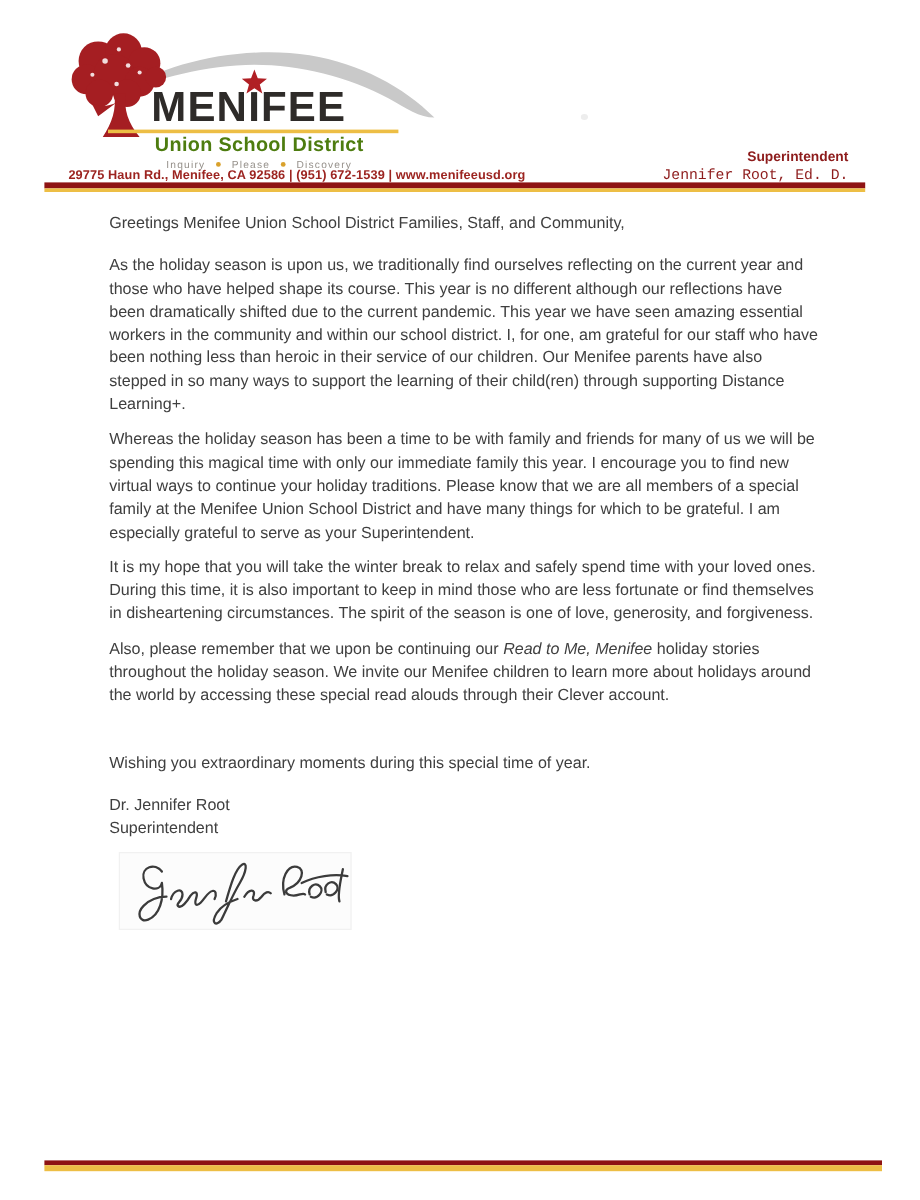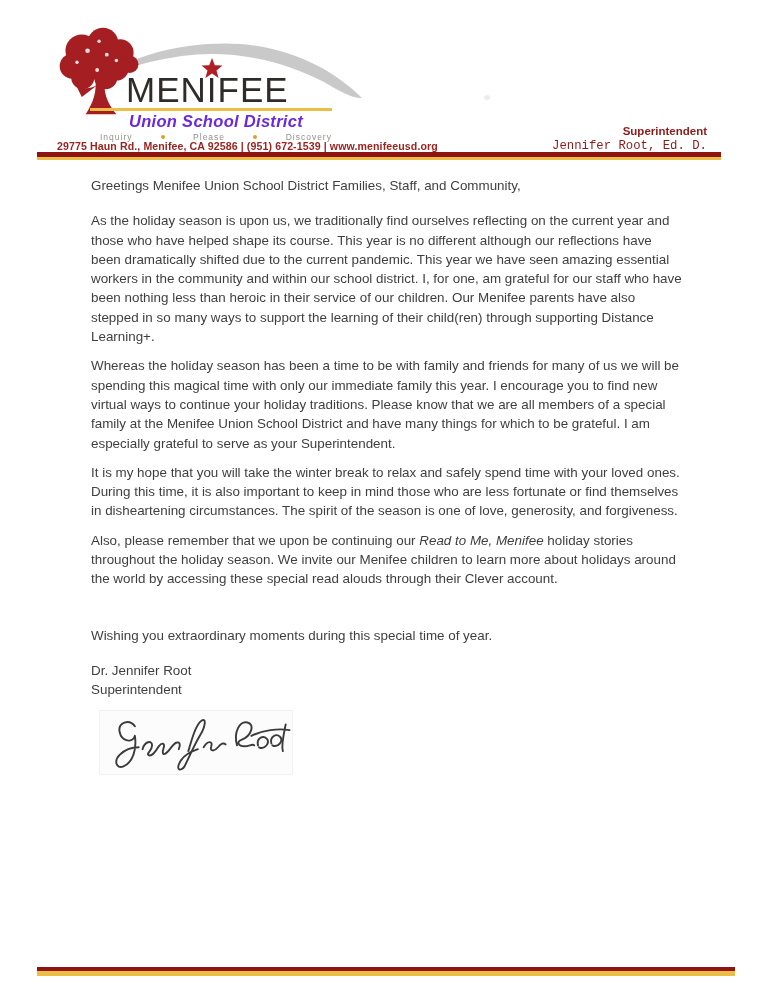--- a/index.html
+++ b/index.html
@@ -9,30 +9,30 @@
     color:#3f3f3f;
   }
 
   
   .logo-wrap { position:absolute; left:0; top:0; width:420px; height:165px; }
   .swoosh { position:absolute; left:100px; top:38px; width:265px; height:70px; }
   .tree   { position:absolute; left:50px;  top:22px; width:102px; height:96px; }
   .star   { position:absolute; left:200px; top:57px; width:24px; height:24px; }
   .menifee {
     position:absolute; left:126px; top:70px; width:220px;
-    font-size:35px; font-weight:normal; letter-spacing:1px; color:#2e2b29;
+    font-size:35px; font-weight:bold; letter-spacing:1px; color:#2e2b29;
   }
   .gold-underline { position:absolute; left:90px; top:108px; width:242px; height:3px; background:#edbe45; }
   .district {
     position:absolute; left:100px; top:112px; width:232px; text-align:center;
-    font-size:16.5px; font-weight:bold; color:#6d28d9; letter-spacing:0.3px;font-style:italic;
+    font-size:16.5px; font-weight:bold; color:#4d7c0f; letter-spacing:0.3px;
   }
   .tagline {
     position:absolute; left:100px; top:132px; width:232px;
-    display:flex; justify-content:space-between; align-items:center; gap:9px;
+    display:flex; justify-content:center; align-items:center; gap:9px;
     font-size:8.5px; color:#95908a; letter-spacing:1px;
   }
   .tagline .dot { width:4px; height:4px; border-radius:50%; background:#d9a12c; }
   .address {
     position:absolute; left:57px; top:140px;
     font-size:10.6px; font-weight:bold; color:#9c2420; letter-spacing:0.1px;
   }
   .right-head {
     position:absolute; right:60px; top:125px; text-align:right; color:#8d1b1b; line-height:1.18;
   }

